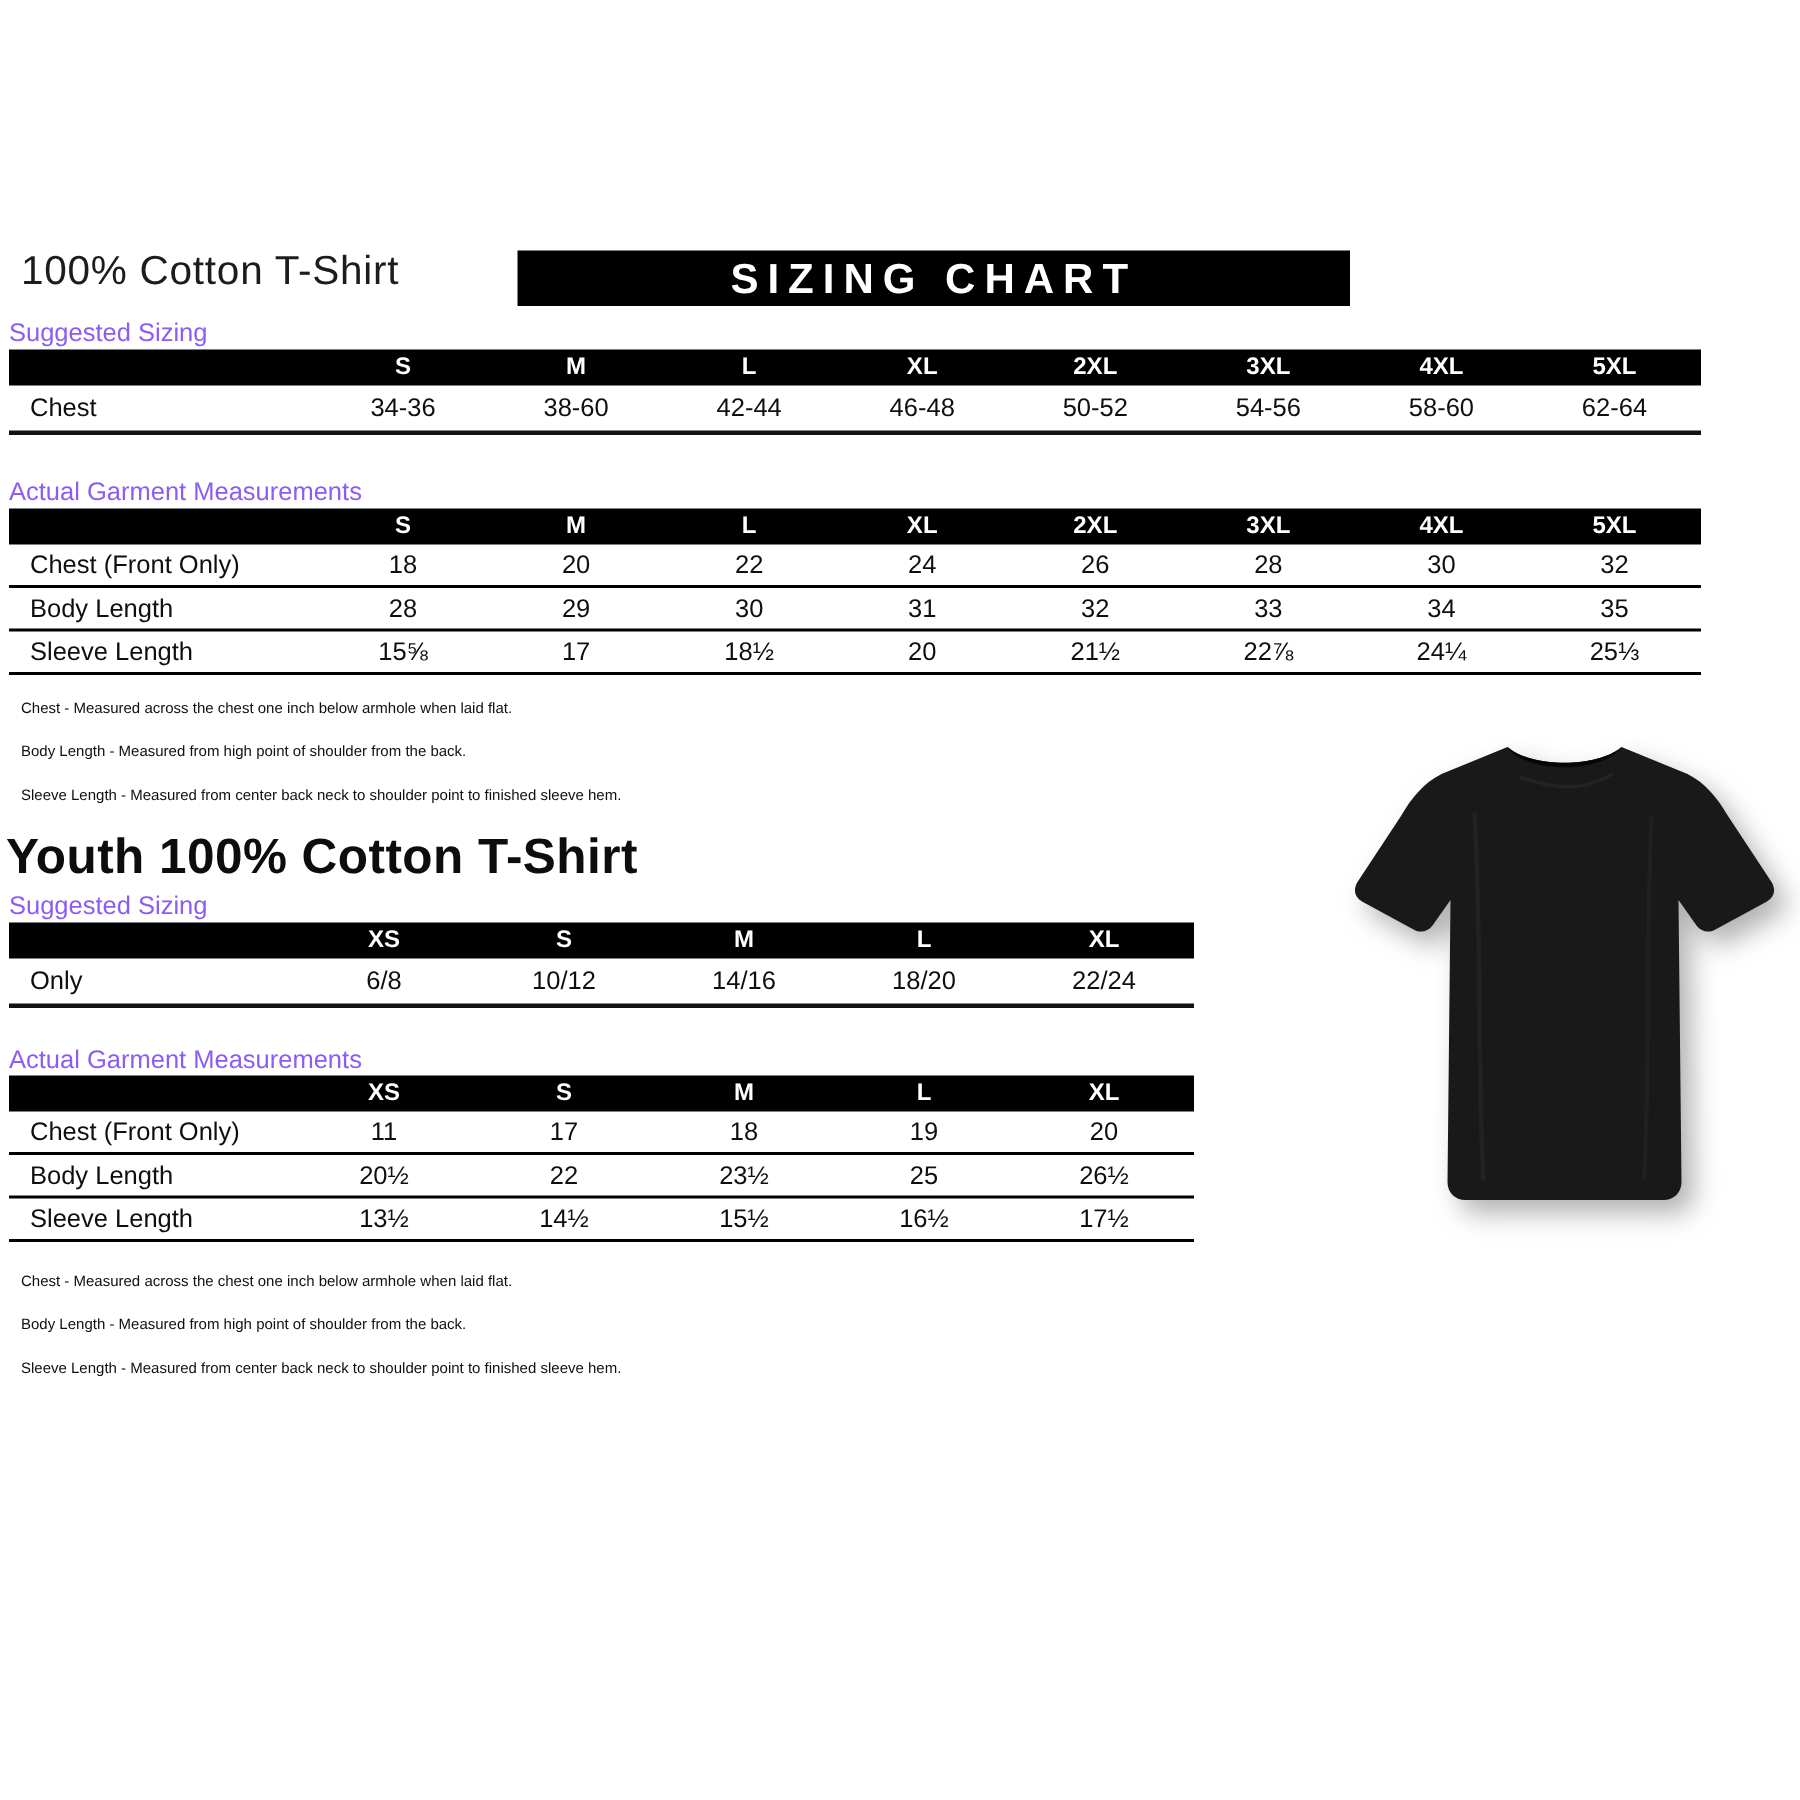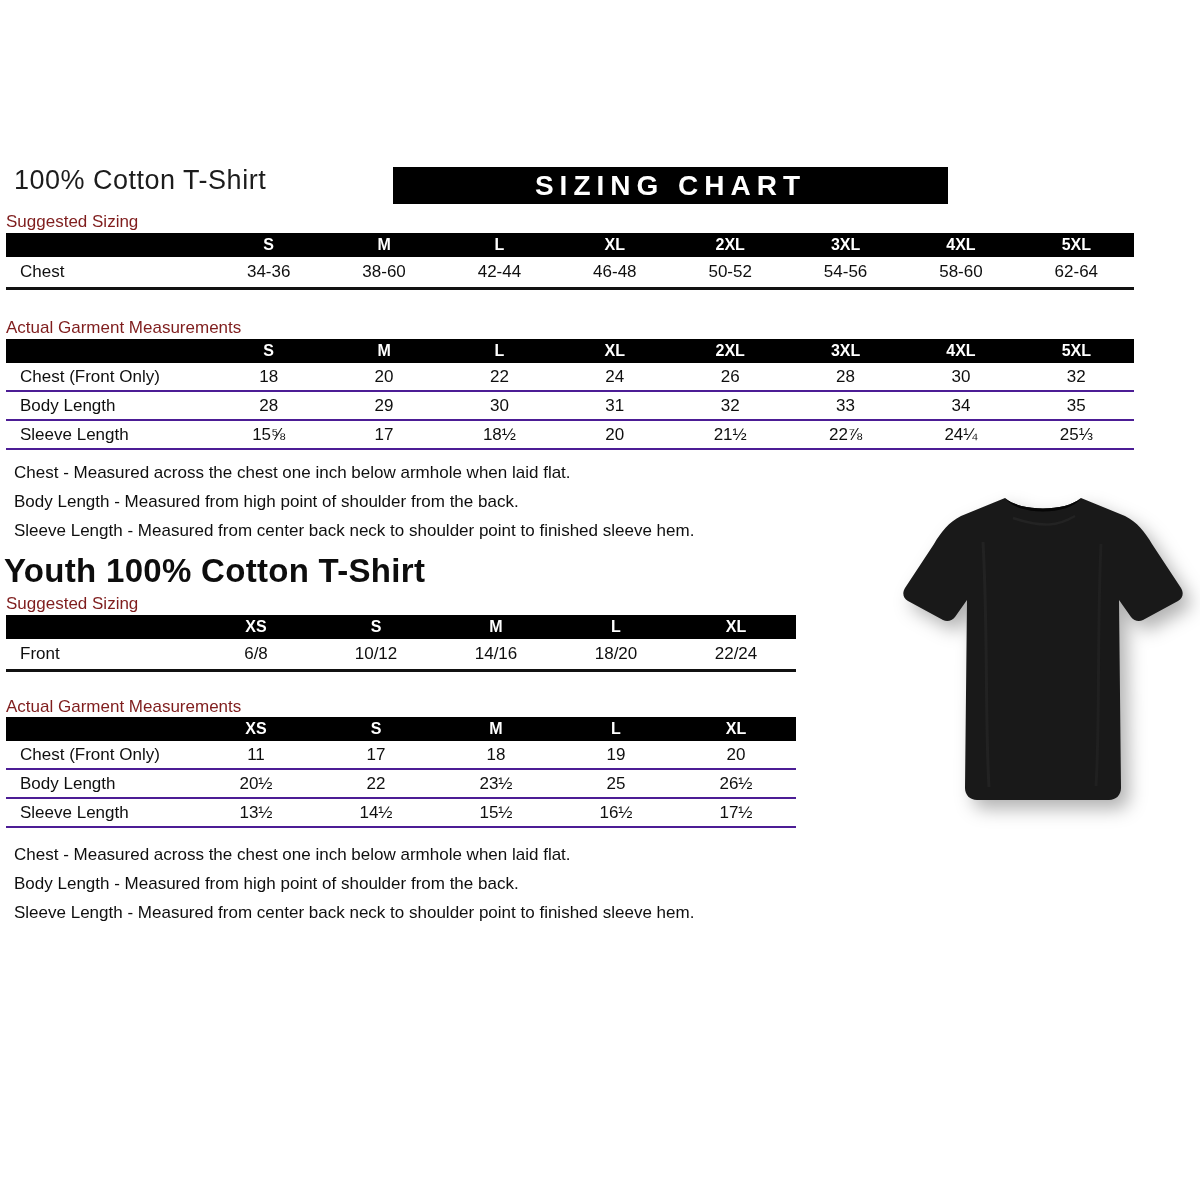--- a/index.html
+++ b/index.html
@@ -3,36 +3,36 @@
 <meta charset="utf-8">
 <style>
   * { margin:0; padding:0; box-sizing:border-box; }
   html,body { background:#ffffff; }
   body { font-family:"Liberation Sans", sans-serif; color:#111; }
   .canvas { position:relative; width:1200px; height:948px; background:#ffffff; overflow:hidden; }
   .abs { position:absolute; }
 
   .main-title { font-size:27px; font-weight:400; color:#1c1c1c; letter-spacing:0.5px; }
   .banner { background:#000; color:#fff; display:flex; align-items:center; justify-content:center;
-            font-weight:bold; font-size:28px; letter-spacing:6px;margin-left:48px; }
-  .section-label { font-size:17px; color:#7f1d1d;text-align:center; }
+            font-weight:bold; font-size:28px; letter-spacing:6px; }
+  .section-label { font-size:17px; color:#8b5cf6;text-align:center; }
   .youth-title { font-size:33px; font-weight:bold; color:#0d0d0d; letter-spacing:0.3px; }
 
   .sizetable { width:100%; }
   .trow { display:flex; align-items:center; }
   .thead { background:#000; color:#fff; font-weight:bold; height:24px; font-size:16px; }
-  .tbody { height:29px; border-bottom:2px solid #4c1d95; font-size:17px; color:#0f0f0f; }
+  .tbody { height:29px; border-bottom:2px solid #000000; font-size:17px; color:#0f0f0f; }
   .suggested .tbody { height:33px; border-bottom:3px solid #111; }
   .tcell { flex:1; text-align:center; }
   .tlabel { flex:0 0 var(--labw); text-align:left; padding-left:14px; }
   .tlabel b { font-weight:normal; }
   .adult-w { --labw:205px; }
   .youth-w { --labw:190px; }
 
-  .notes { font-size:17px; line-height:29px; color:#0f0f0f; }
+  .notes { font-size:10px; line-height:29px; color:#0f0f0f; }
   .notes div { white-space:nowrap; }
 
   .tshirt-wrap { filter: drop-shadow(8px 9px 9px rgba(0,0,0,0.30)); }
 </style>
 </head>
 <body>
 
 <div class="canvas">
 
   <div class="abs main-title" style="left:14px; top:165px;">100% Cotton T-Shirt</div>
@@ -128,21 +128,21 @@
   <div class="abs sizetable suggested youth-w" style="left:6px; top:615px; width:790px;">
       <div class="trow thead">
         <div class="tcell tlabel"></div>
         <div class="tcell">XS</div>
         <div class="tcell">S</div>
         <div class="tcell">M</div>
         <div class="tcell">L</div>
         <div class="tcell">XL</div>
       </div>
       <div class="trow tbody">
-        <div class="tcell tlabel"><b>Front</b></div>
+        <div class="tcell tlabel"><b>Only</b></div>
         <div class="tcell">6/8</div>
         <div class="tcell">10/12</div>
         <div class="tcell">14/16</div>
         <div class="tcell">18/20</div>
         <div class="tcell">22/24</div>
       </div>
     </div>
 
   <div class="abs section-label" style="left:6px; top:697px;">Actual Garment Measurements</div>
 

